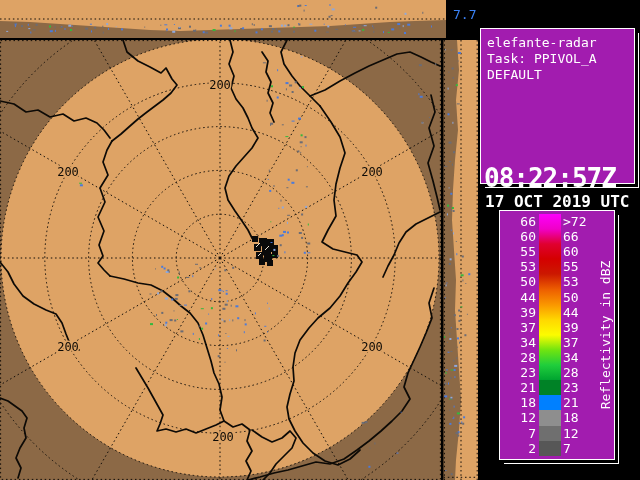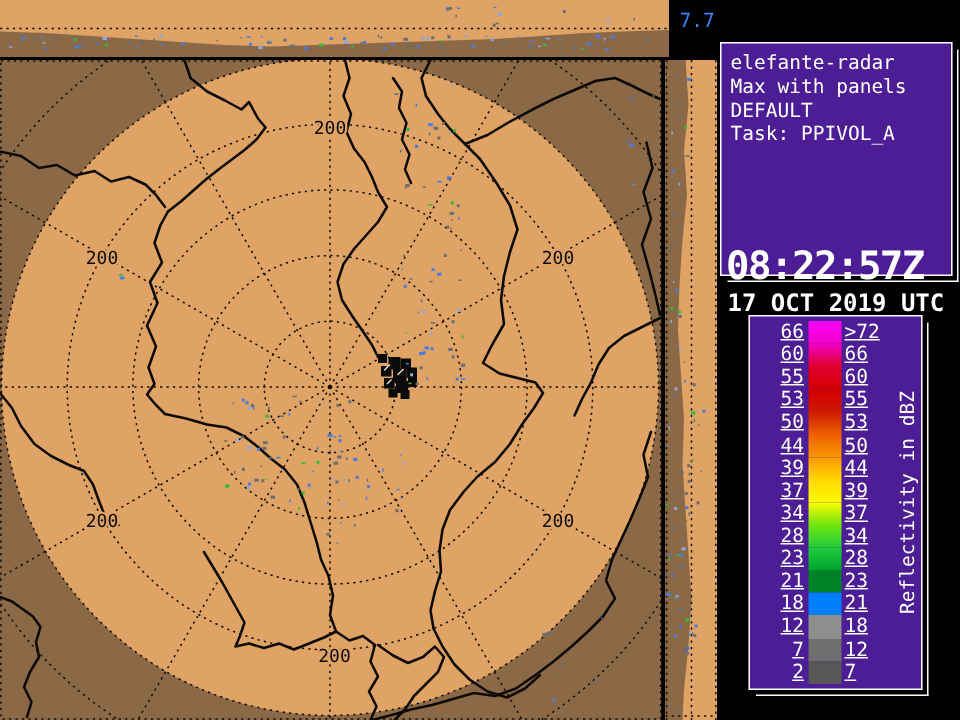--- a/index.html
+++ b/index.html
@@ -1,29 +1,29 @@
 <!DOCTYPE html>
 <html><head>
 <meta charset="utf-8">
 <style>
   html,body{margin:0;padding:0;background:#000;}
   #screen{position:relative;width:640px;height:480px;background:#000;overflow:hidden;
           font-family:"DejaVu Sans Mono",monospace;color:#fff;}
   #map-svg{position:absolute;left:0;top:0;}
   #panel-height-label{position:absolute;left:453px;top:7px;font-size:13px;color:#3b82f6;}
-  .panel{position:absolute;background:#4c1d95;border:1px solid #fff;box-sizing:border-box;}
+  .panel{position:absolute;background:#a21caf;border:1px solid #fff;box-sizing:border-box;}
   .panel::after{content:"";position:absolute;left:4px;top:4px;right:-5px;bottom:-5px;
                 border-right:1px solid #fff;border-bottom:1px solid #fff;pointer-events:none;}
   #info-panel{left:480px;top:28px;width:155px;height:156px;}
   #info-lines{padding:6px 0 0 6px;font-size:13px;line-height:15.8px;white-space:pre;}
   #clock{position:absolute;left:3px;top:134px;font-size:26px;font-weight:bold;letter-spacing:-1px;}
   #date-line{position:absolute;left:4px;top:163px;font-size:16px;font-weight:bold;white-space:pre;}
   #legend-panel{left:499px;top:210px;width:116px;height:250px;}
   #legend-rows{position:absolute;left:3px;top:3px;}
-  .legend-row{display:flex;height:15.12px;align-items:center;font-size:13px;line-height:15px;text-decoration:underline;}
+  .legend-row{display:flex;height:15.12px;align-items:center;font-size:13px;line-height:15px;}
   .lg-l{width:33px;text-align:right;padding-right:3px;}
   .lg-bar{width:22px;height:15.12px;}
   .lg-r{width:27px;text-align:left;padding-left:2px;}
   #legend-title{position:absolute;right:1px;top:50%;writing-mode:vertical-rl;
                 transform:translateY(-50%) rotate(180deg);font-size:13px;white-space:nowrap;}
 </style>
 </head>
 <body>
 
 <div id="screen">
@@ -461,21 +461,21 @@
         <rect x="458.8" y="422.1" width="1" height="2" fill="#4C7BD9"></rect>
         <rect x="463.1" y="416.3" width="2" height="2" fill="#4C7BD9"></rect>
         <rect x="461.3" y="421.5" width="1" height="2" fill="#4C7BD9"></rect>
         <rect x="462.2" y="422.7" width="2" height="2" fill="#6C6C74"></rect>
       </g>
     </svg>
 
   <div id="panel-height-label">7.7</div>
 
   <div id="info-panel" class="panel">
-    <div id="info-lines"><div>elefante-radar</div><div>Max with panels</div><div>DEFAULT</div><div>Task: PPIVOL_A</div></div>
+    <div id="info-lines"><div>elefante-radar</div><div>Task: PPIVOL_A</div><div>DEFAULT</div></div>
     <div id="clock">08:22:57Z</div>
     <div id="date-line">17 OCT 2019 UTC</div>
   </div>
 
   <div id="legend-panel" class="panel">
     <div id="legend-rows">
         <div class="legend-row">
           <div class="lg-l">66</div>
           <div class="lg-bar" style="background: linear-gradient(rgb(252, 0, 252), rgb(240, 0, 200));"></div>
           <div class="lg-r">&gt;72</div>

